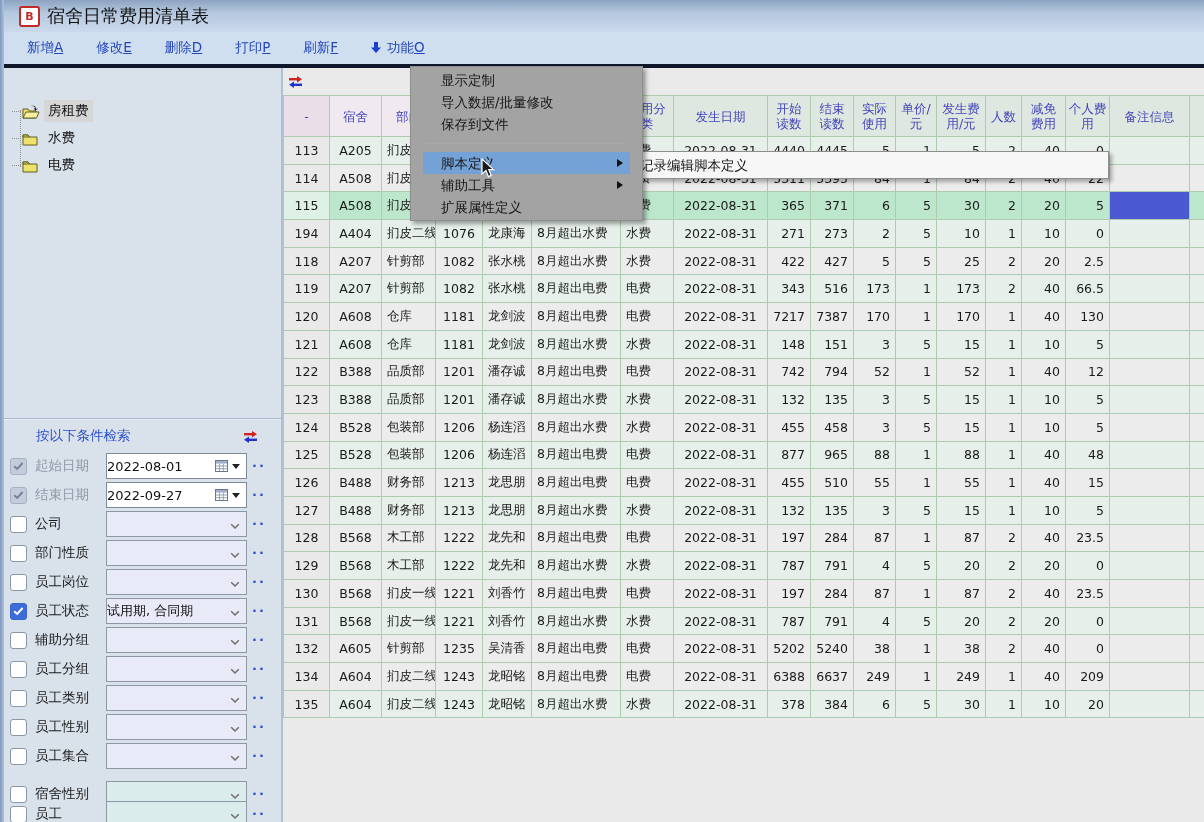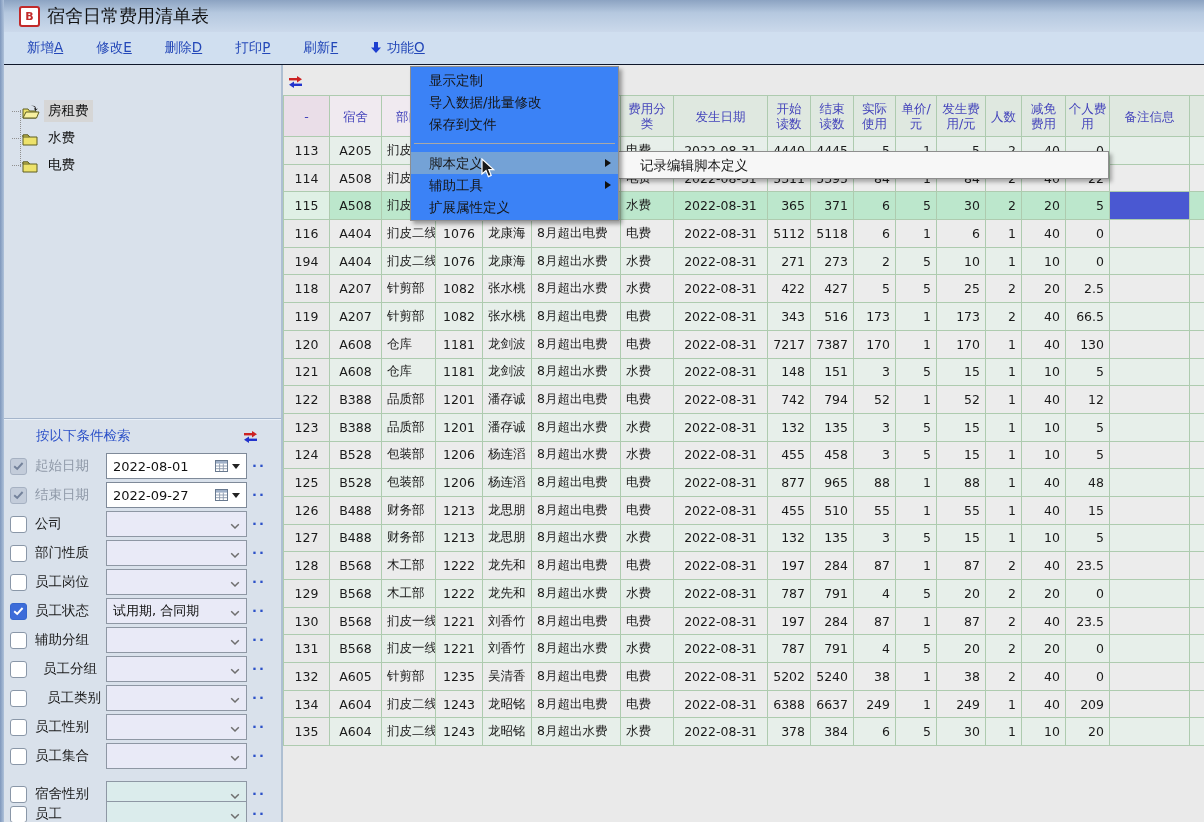--- a/index.html
+++ b/index.html
@@ -13,21 +13,21 @@
   .titlebar{
     position:absolute;left:0;top:0;width:1204px;height:32px;
     background:linear-gradient(180deg,#8CA3C2 0%,#B5C8DF 40%,#CBD9EB 100%);
     display:flex;align-items:center;z-index:4;
   }
   .app-icon{width:17px;height:17px;margin-left:19px;background:#fff;border:2px solid #C22A2A;border-radius:3px;
     display:flex;align-items:center;justify-content:center;font-weight:bold;font-size:11px;color:#C22A2A;line-height:1;}
   .title-text{margin-left:7px;font-size:18px;color:#101010;}
   .menubar{
     position:absolute;left:0;top:32px;width:1204px;height:32px;background:#D0DFF0;
-    border-bottom:1px solid #0f172a;display:flex;align-items:center;z-index:4;
+    border-bottom:4px solid #0f172a;display:flex;align-items:center;z-index:4;
   }
   .menu-item{margin-left:33px;font-size:13.5px;color:#2347B8;cursor:default;display:flex;align-items:center;gap:6px;}
   .menu-item:first-child{margin-left:27px;}
   .menu-item .key{text-decoration:underline;}
   
   .left-panel{position:absolute;left:0;top:65px;width:281px;height:757px;background:#D9E1EB;}
   .v-divider{position:absolute;left:281px;top:65px;width:2px;height:757px;background:#AEBFD2;}
   
   .tree{position:absolute;left:0;top:0;width:281px;height:352px;text-align:center;}
   .tree-vline{position:absolute;left:20px;top:45px;height:57px;border-left:1px dotted #909090;}
@@ -44,21 +44,21 @@
   .cb{width:15px;height:15px;margin-left:10px;border:1px solid #8A97A8;border-radius:3px;background:#fff;flex:none;
       display:flex;align-items:center;justify-content:center;}
   .cb.on{background:#3D6CD9;border-color:#3566CE;}
   .cb.dis{background:#C3CCDA;border-color:#A6B1C2;}
   .f-label{font-size:13.5px;color:#1A1A1A;margin-left:8px;width:62px;flex:none;}
   .f-label.dis{color:#8F99A8;}
   .f-ctl{position:absolute;left:106px;width:141px;height:26px;box-sizing:border-box;border:1px solid #8E97A4;
        background:#E9EAF7;display:flex;align-items:center;}
   .f-ctl.date{background:#fff;border-color:#7F8A99;}
   .f-ctl.cyan{background:#DBECEC;}
-  .f-val{font-size:13px;color:#111;margin-left:6px;flex:1;white-space:nowrap;overflow:hidden;}
+  .f-val{font-size:13px;color:#111;margin-left:0;flex:1;white-space:nowrap;overflow:hidden;}
   .cal{margin-right:4px;flex:none;}
   .tri{width:0;height:0;border-left:4px solid transparent;border-right:4px solid transparent;border-top:5px solid #222;margin-right:6px;flex:none;}
   .chev{margin-right:6px;flex:none;}
   .dots{position:absolute;left:252px;top:2px;font-size:13px;font-weight:bold;color:#2B50C8;letter-spacing:2px;}
   
   .main{position:absolute;left:283px;top:65px;width:921px;height:757px;background:#EAEAEA;}
   .tbl-toolbar{position:absolute;left:0;top:0;width:921px;height:30px;}
   .tbl-swap{position:absolute;left:5px;top:8px;}
   table.grid{position:absolute;left:0;top:30px;border-collapse:collapse;table-layout:fixed;width:921px;}
   table.grid th{
@@ -72,22 +72,22 @@
     overflow:hidden;white-space:nowrap;box-sizing:border-box;
   }
   tr.even td{background:#ECECEC;}
   tr.odd td{background:#E7EFEA;}
   td.numcol{background:#E9E9E9 !important;color:#5B4FC8;text-align:center;}
   tr.sel td{background:#BCE7CC !important;}
   tr.sel td.numcol{background:#DFF0E5 !important;}
   tr.sel td.selcell{background:#4A58D2 !important;}
   td.c{text-align:center;}  td.r{text-align:right;}  td.l{text-align:left;}
   
-  .ctx{position:absolute;left:410px;top:66px;width:207px;background:#3b82f6;border:1px solid #8E8E8E;
-       box-shadow:3px 3px 4px rgba(0,0,0,0.35);z-index:20;padding:2px 0;}
+  .ctx{position:absolute;left:410px;top:66px;width:207px;background:#a3a3a3;border:1px solid #8E8E8E;
+       box-shadow:3px 3px 4px rgba(0,0,0,0.35);z-index:20;padding:2px 12px;}
   .ctx-item{height:22px;line-height:22px;padding-left:18px;font-size:13.5px;color:#161616;position:relative;}
   .ctx-item.hl{background:#74A2D6;}
   .ctx-sep{border-top:1px solid #A8A8A8;margin:8px 3px;}
   .ctx-arrow{position:absolute;right:7px;top:7px;width:0;height:0;border-top:4px solid transparent;border-bottom:4px solid transparent;border-left:6px solid #111;}
   .submenu{position:absolute;left:617px;top:151px;width:490px;height:26px;background:#F7F7F7;border:1px solid #8E8E8E;
        box-shadow:3px 3px 4px rgba(0,0,0,0.3);z-index:19;display:flex;align-items:center;}
   .submenu .ctx-item{line-height:26px;height:26px;padding-left:22px;}
   .cursor{position:absolute;left:481px;top:158px;z-index:30;}
 </style>
 </head>
@@ -249,32 +249,32 @@
         <div class="cb"></div>
         <span class="f-label">辅助分组</span>
         <div class="f-ctl ">
           <span class="f-val"></span>
           <span><svg class="chev" width="10" height="7" viewBox="0 0 10 7">
               <path d="M1.2 1.2 L5 5 L8.8 1.2" stroke="#6E6E6E" stroke-width="1.5" fill="none"></path>
             </svg></span>
         </div>
         <span class="dots">..</span>
       </div>
-      <div class="f-row" style="top: 237px; text-align: right;">
+      <div class="f-row" style="top: 237px;">
         <div class="cb"></div>
         <span class="f-label">员工分组</span>
         <div class="f-ctl ">
           <span class="f-val"></span>
           <span><svg class="chev" width="10" height="7" viewBox="0 0 10 7">
               <path d="M1.2 1.2 L5 5 L8.8 1.2" stroke="#6E6E6E" stroke-width="1.5" fill="none"></path>
             </svg></span>
         </div>
         <span class="dots">..</span>
       </div>
-      <div class="f-row" style="top: 266px; gap: 12px;">
+      <div class="f-row" style="top: 266px;">
         <div class="cb"></div>
         <span class="f-label">员工类别</span>
         <div class="f-ctl ">
           <span class="f-val"></span>
           <span><svg class="chev" width="10" height="7" viewBox="0 0 10 7">
               <path d="M1.2 1.2 L5 5 L8.8 1.2" stroke="#6E6E6E" stroke-width="1.5" fill="none"></path>
             </svg></span>
         </div>
         <span class="dots">..</span>
       </div>
@@ -440,40 +440,20 @@
           <td class="r">371</td>
           <td class="r">6</td>
           <td class="r">5</td>
           <td class="r">30</td>
           <td class="r">2</td>
           <td class="r">20</td>
           <td class="r">5</td>
           <td class="l selcell"></td>
           <td class="l"></td>
         </tr>
-        <tr class="even">
-          <td class="c numcol">116</td>
-          <td class="c">A404</td>
-          <td class="l">扪皮二线</td>
-          <td class="c">1076</td>
-          <td class="l">龙康海</td>
-          <td class="l">8月超出电费</td>
-          <td class="l">电费</td>
-          <td class="c">2022-08-31</td>
-          <td class="r">5112</td>
-          <td class="r">5118</td>
-          <td class="r">6</td>
-          <td class="r">1</td>
-          <td class="r">6</td>
-          <td class="r">1</td>
-          <td class="r">40</td>
-          <td class="r">0</td>
-          <td class="l"></td>
-          <td class="l"></td>
-        </tr>
         <tr class="odd">
           <td class="c numcol">194</td>
           <td class="c">A404</td>
           <td class="l">扪皮二线</td>
           <td class="c">1076</td>
           <td class="l">龙康海</td>
           <td class="l">8月超出水费</td>
           <td class="l">水费</td>
           <td class="c">2022-08-31</td>
           <td class="r">271</td>

